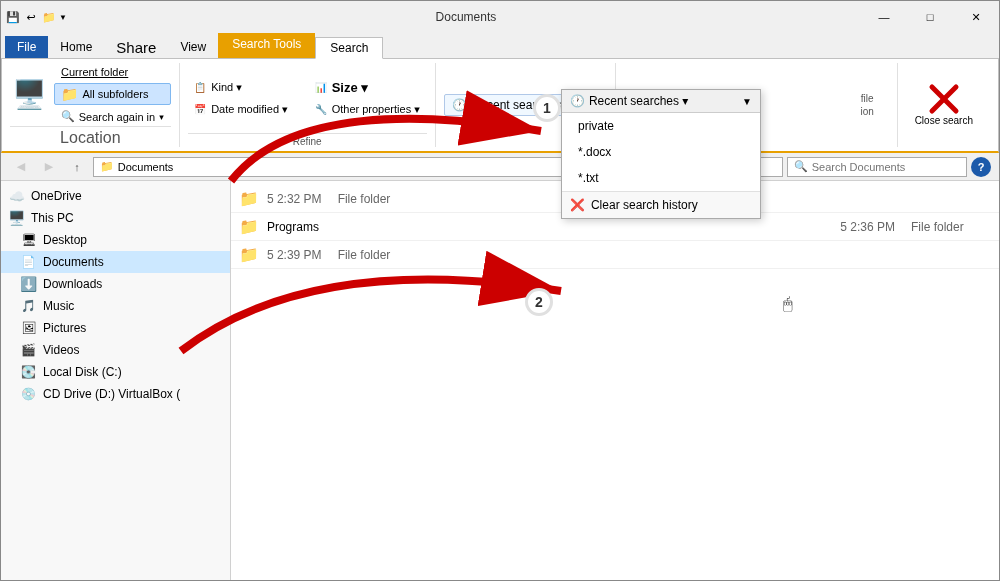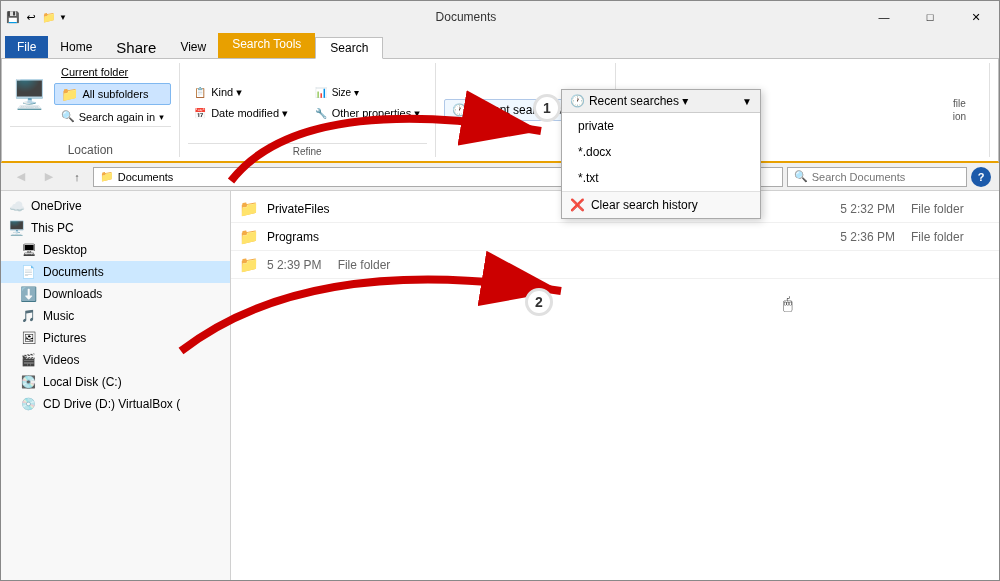--- a/index.html
+++ b/index.html
@@ -147,32 +147,32 @@
               <span style="font-size:11px;font-weight:500;">All subfolders</span>
             </div>
             <div class="ribbon-small-btn">
               <span style="font-size:11px;color:#666;">🔍</span>
               <span style="font-size:11px;">Search again in</span>
               <span style="font-size:9px;">▾</span>
             </div>
           </div>
         </div>
       </div>
-      <div style="font-size:12px;color:#555;text-align:center;border-top:1px solid #e0e0e0;padding-top:16px;">Location</div>
+      <div style="font-size:16px;color:#555;text-align:center;border-top:1px solid #e0e0e0;padding-top:2px;">Location</div>
     </div>
 
     <div style="display:flex;flex-direction:column;padding:0 8px;border-right:1px solid #e0e0e0;min-width:200px;">
       <div style="display:grid;grid-template-columns:1fr 1fr;gap:2px;flex:1;align-content:center;">
         <div class="ribbon-small-btn">
           <span style="font-size:10px;">📋</span>
           <span style="font-size:11px;">Kind ▾</span>
         </div>
         <div class="ribbon-small-btn">
           <span style="font-size:10px;">📊</span>
-          <span style="font-size:10px;">Size ▾</span>
+          <span style="font-size:13px;font-weight:bold;">Size ▾</span>
         </div>
         <div class="ribbon-small-btn">
           <span style="font-size:10px;">📅</span>
           <span style="font-size:11px;">Date modified ▾</span>
         </div>
         <div class="ribbon-small-btn">
           <span style="font-size:10px;">🔧</span>
           <span style="font-size:11px;">Other properties ▾</span>
         </div>
       </div>
@@ -187,20 +187,32 @@
     </div>
 
     <div style="flex:1;"></div>
 
     <div style="display:flex;flex-direction:column;padding:0 8px;border-right:1px solid #e0e0e0;min-width:60px;justify-content:center;align-items:center;">
       <div style="font-size:10px;color:#555;text-align:center;line-height:1.3;">
         <span style="font-size:10px;">file<br>ion</span>
       </div>
     </div>
 
+    <div style="display:flex;flex-direction:column;padding:0 8px;align-items:center;justify-content:center;">
+      <div class="close-search-btn">
+        <div style="width:32px;height:32px;display:flex;align-items:center;justify-content:center;">
+
+          <svg width="32" height="32" viewBox="0 0 32 32">
+            <line x1="4" y1="4" x2="28" y2="28" stroke="#cc0000" stroke-width="5" stroke-linecap="round"></line>
+            <line x1="28" y1="4" x2="4" y2="28" stroke="#cc0000" stroke-width="5" stroke-linecap="round"></line>
+          </svg>
+        </div>
+        <span style="font-size:10px;text-align:center;line-height:1.2;">Close search</span>
+      </div>
+    </div>
   </div>
 
   <div class="address-bar">
     <div class="nav-arrow-btn disabled">◀</div>
     <div class="nav-arrow-btn disabled">▶</div>
     <div class="nav-arrow-btn">↑</div>
     <div style="flex:1;height:20px;border:1px solid #aaa;padding:0 6px;font-size:11px;background:white;display:flex;align-items:center;">
       <span style="color:#1c5aaa;">📁</span>
       <span style="margin-left:4px;font-size:11px;">Documents</span>
     </div>
@@ -253,21 +265,20 @@
       <div class="nav-item indent1">
         <div class="nav-icon" style="font-size:12px;">💿</div>
         <span>CD Drive (D:) VirtualBox (</span>
       </div>
     </div>
 
     <div class="content-area">
       <div class="content-list" style="padding-top:4px;">
         <div class="content-item">
           <span style="font-size:16px;color:#f0c040;">📁</span>
-          <span style="flex:1;">PrivateFiles</span>
           <span style="color:#666;margin-right:8px;">5 2:32 PM</span>
           <span style="color:#666;min-width:80px;">File folder</span>
         </div>
         <div class="content-item">
           <span style="font-size:16px;color:#f0c040;">📁</span>
           <span style="flex:1;">Programs</span>
           <span style="color:#666;margin-right:8px;">5 2:36 PM</span>
           <span style="color:#666;min-width:80px;">File folder</span>
         </div>
         <div class="content-item">

